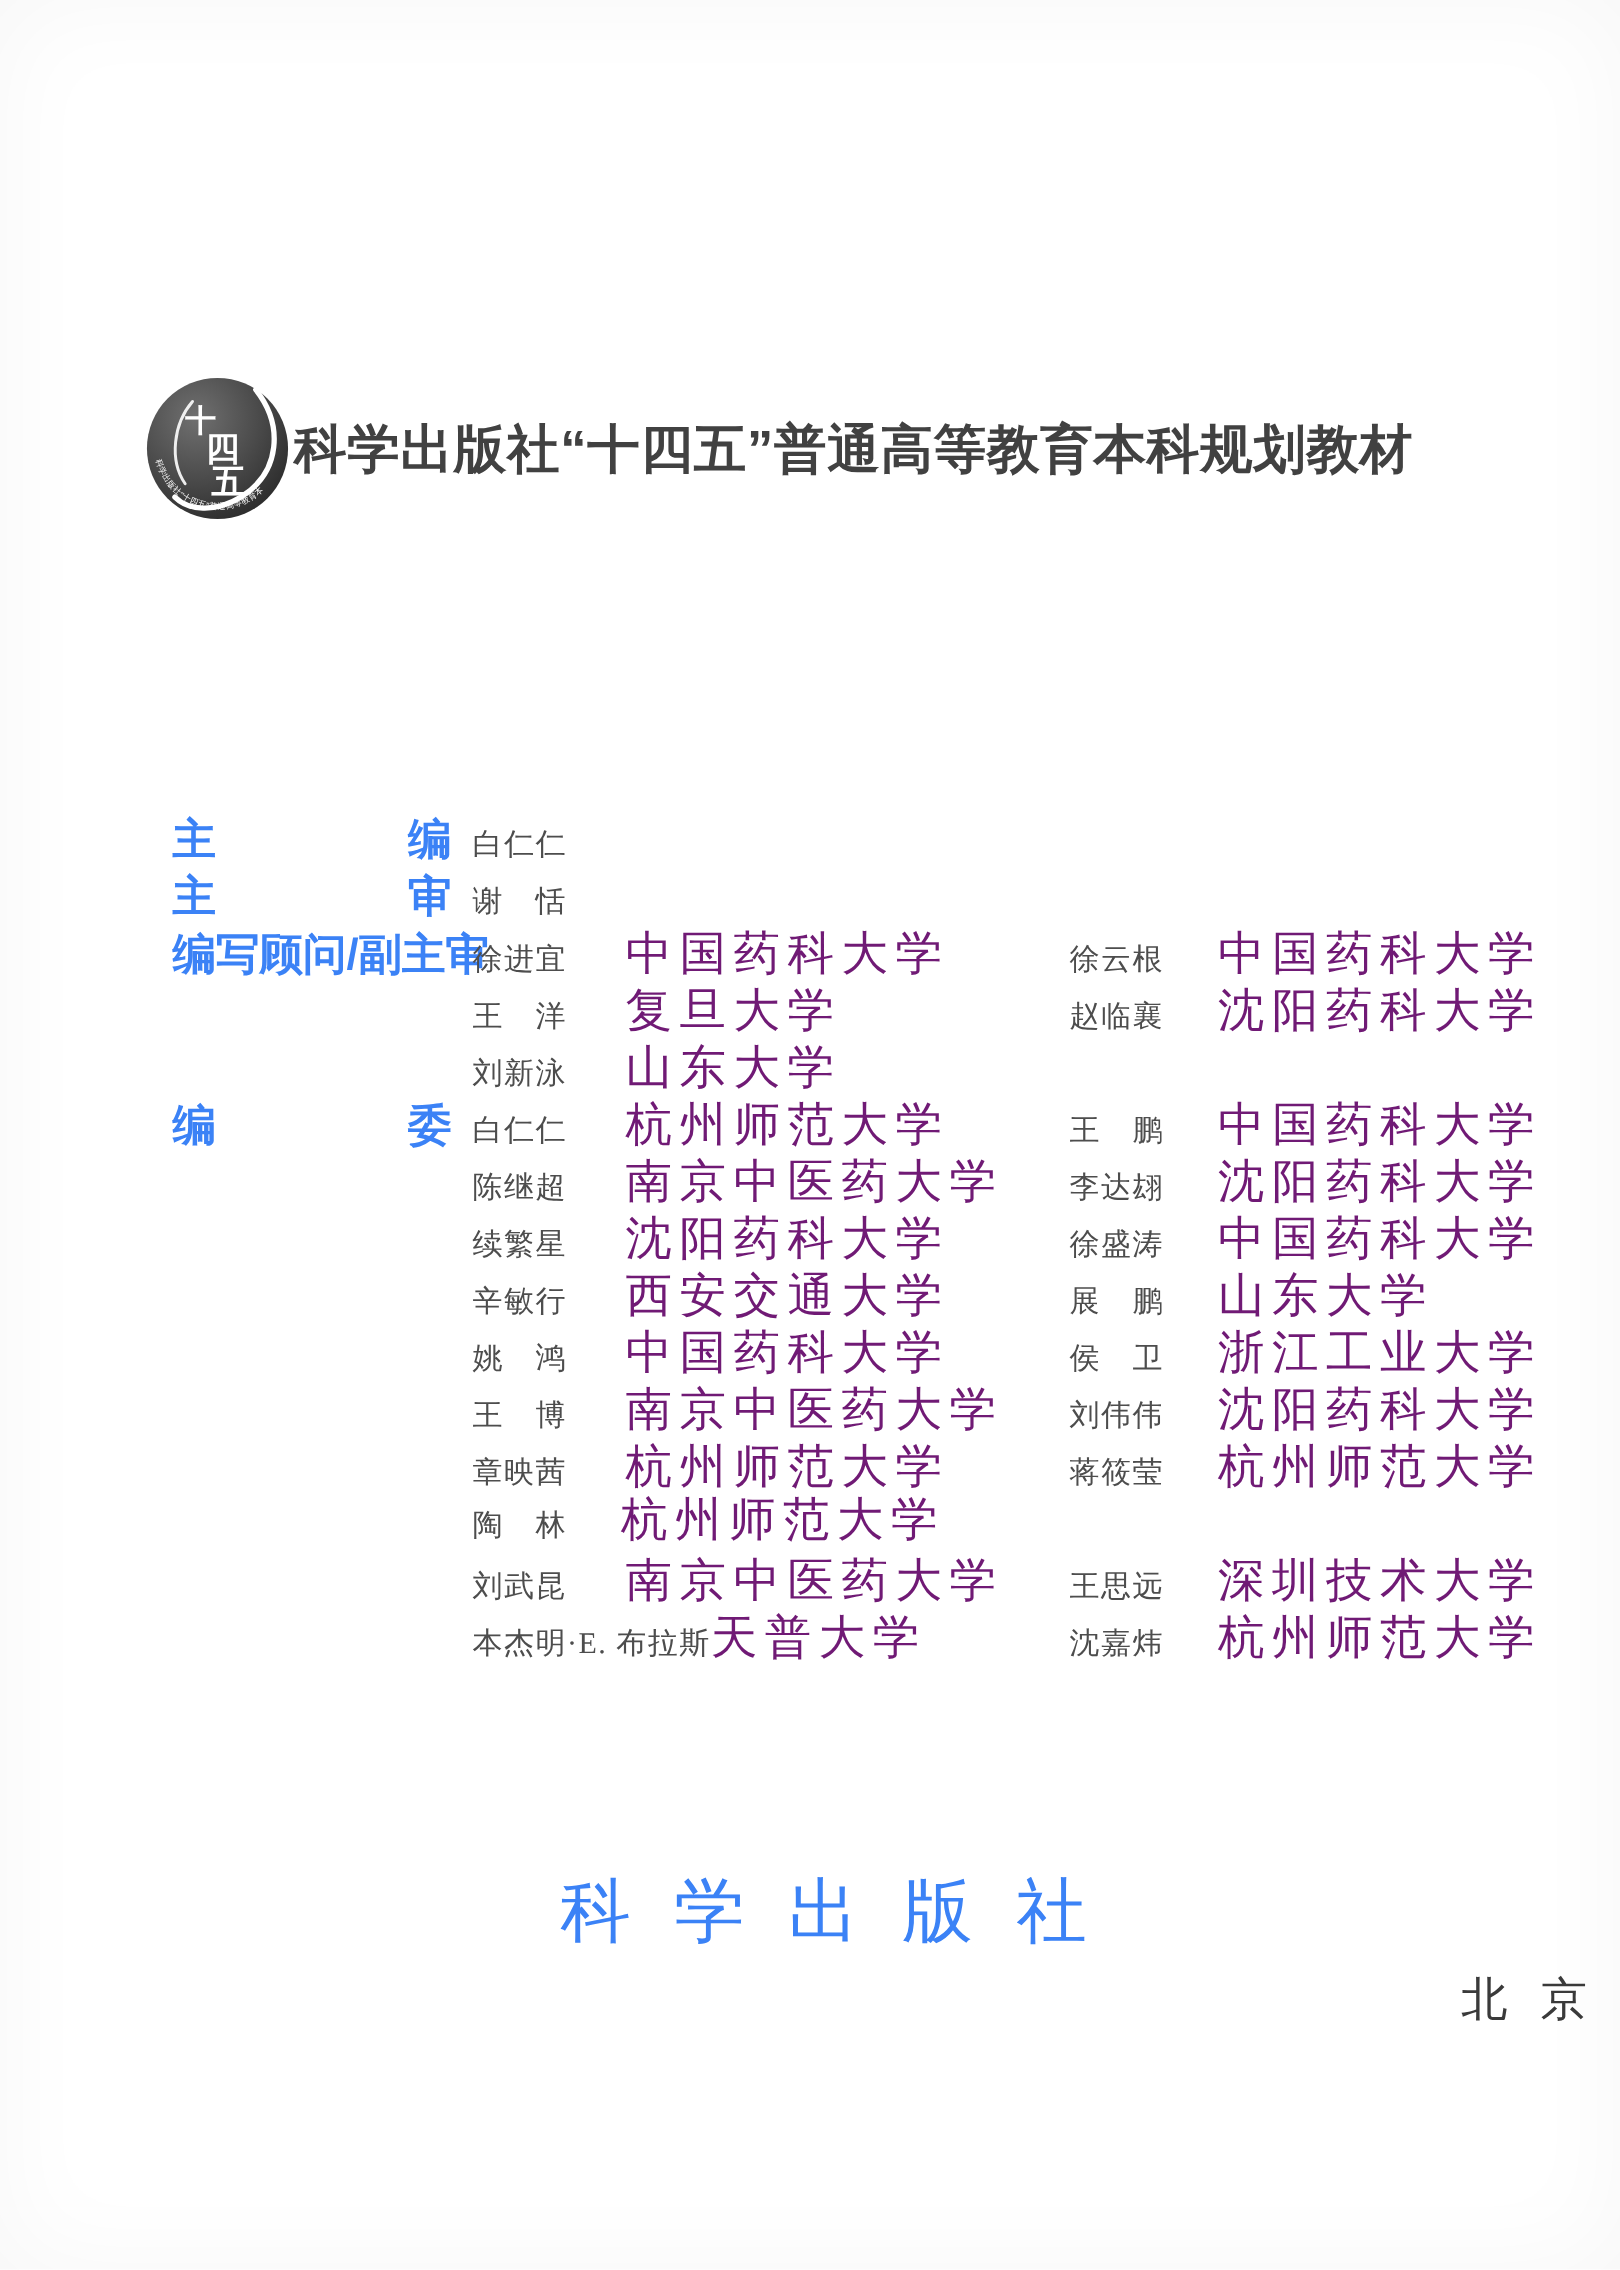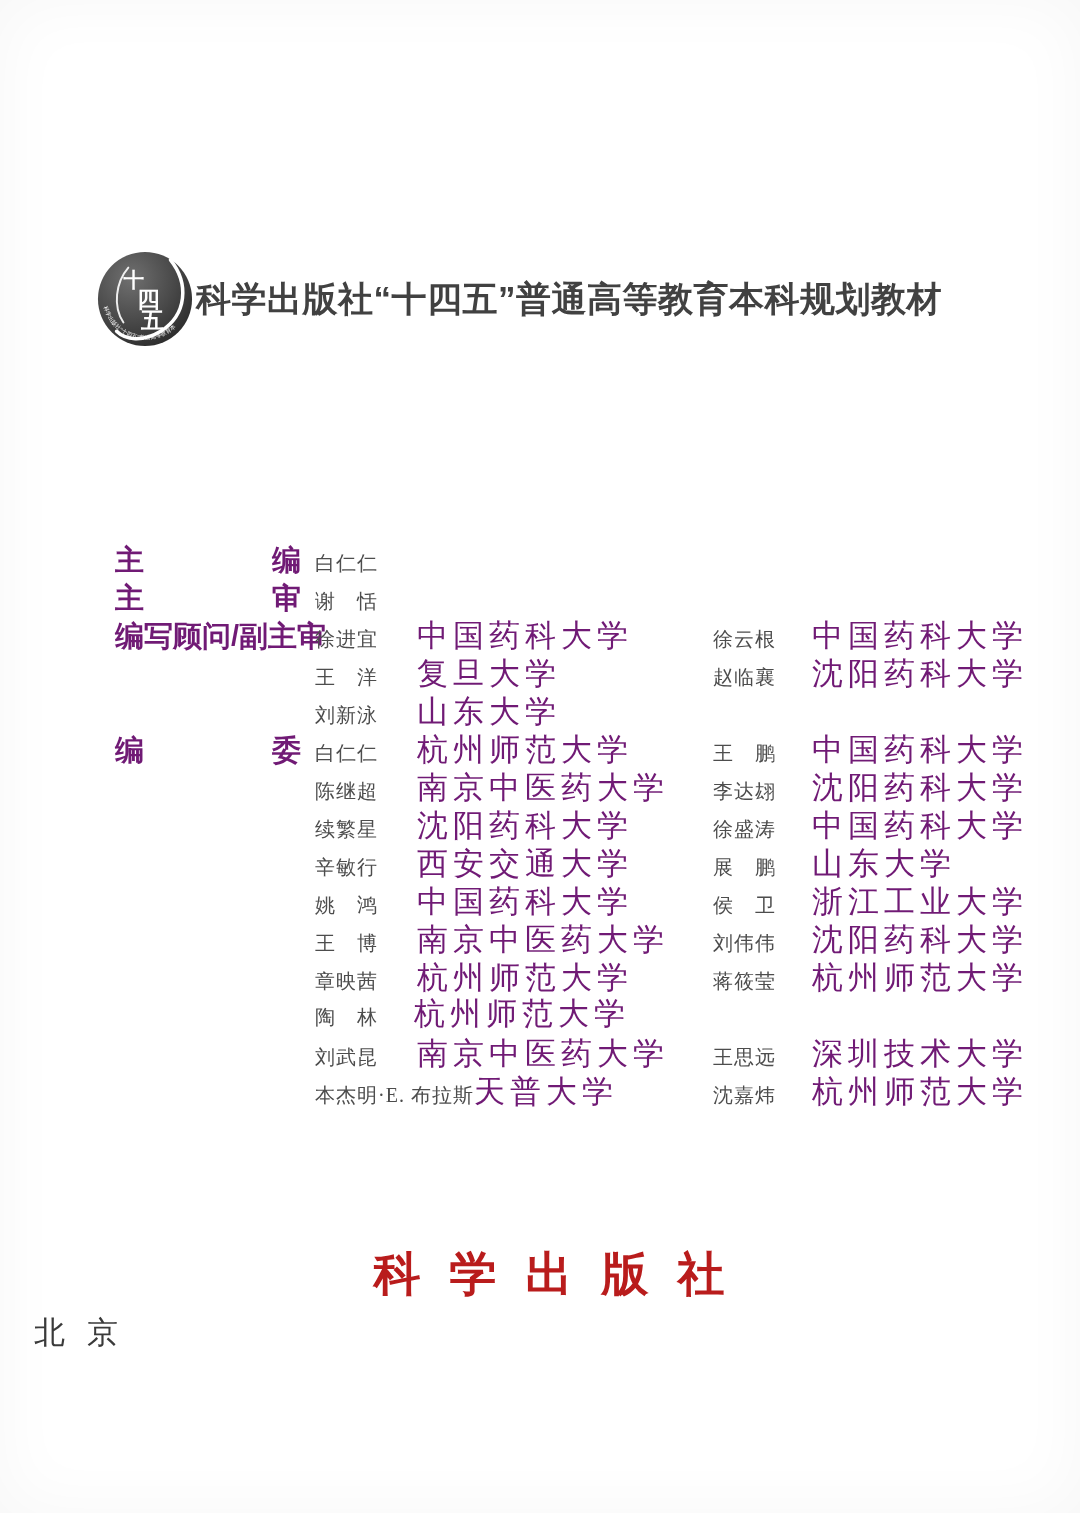--- a/index.html
+++ b/index.html
@@ -50,21 +50,21 @@
     height:38px;
     line-height:38px;
     white-space:nowrap;
   }
   .role-label{
     width:186px;
     flex:0 0 186px;
     font-family:"Liberation Sans","DejaVu Sans",sans-serif;
     font-weight:600;
     font-size:29px;
-    color:#701a75;
+    color:#3b82f6;
     text-align:justify;
     text-align-last:justify;
     margin-right:14px;
   }
   .grp{display:flex;align-items:baseline;}
   .grp-left{width:398px;flex:0 0 398px;}
   .grp-right{flex:1;font-family:Liberation Mono, monospace;}
   .editor-name{
     display:inline-block;
     min-width:102px;
@@ -76,31 +76,31 @@
   .editor-univ{
     font-size:31px;
     color:#701a75;
     letter-spacing:5px;
   }
   
   .publisher{
     position:absolute;left:0;right:0;top:1243px;
     text-align:center;
     font-family:"Liberation Serif","DejaVu Serif",serif;
-    font-weight:700;
+    font-weight:400;
     font-size:47px;
     letter-spacing:29px;
     text-indent:29px;
     margin-left:18px;
-    color:#b91c1c;
+    color:#3b82f6;
     white-space:nowrap;
   }
   .city{
     position:absolute;left:0;right:0;top:1312px;
-    text-align:left;
+    text-align:right;
     font-size:31px;
     letter-spacing:22px;
     text-indent:22px;
     margin-left:12px;
     color:#3a3a3a;
     white-space:nowrap;
   }
 </style>
 </head>
 <body>

